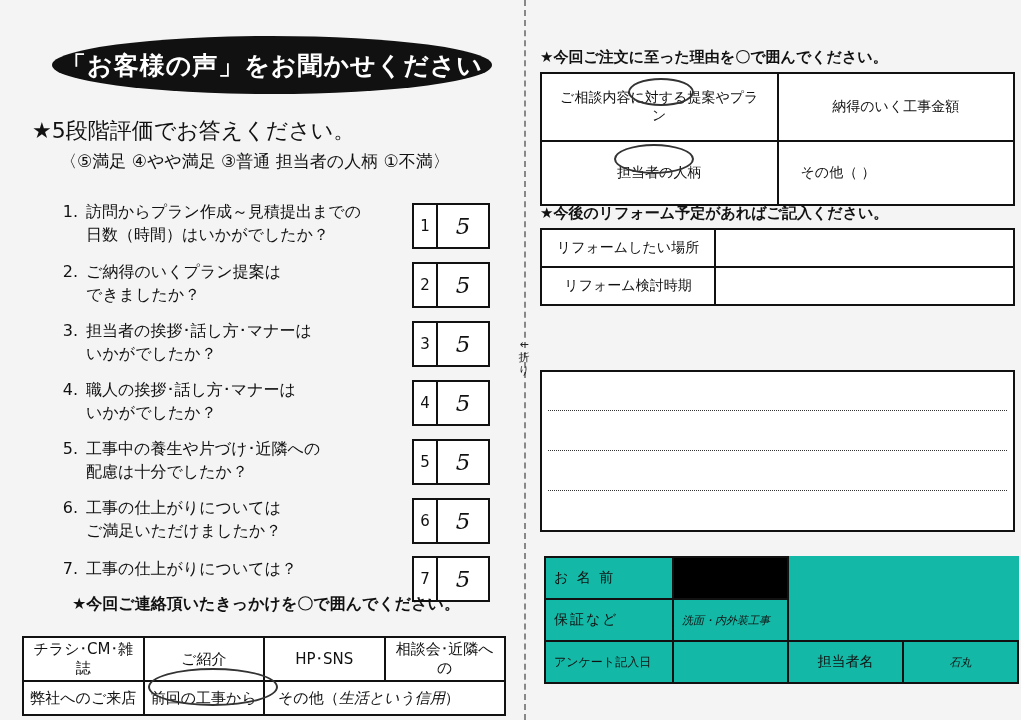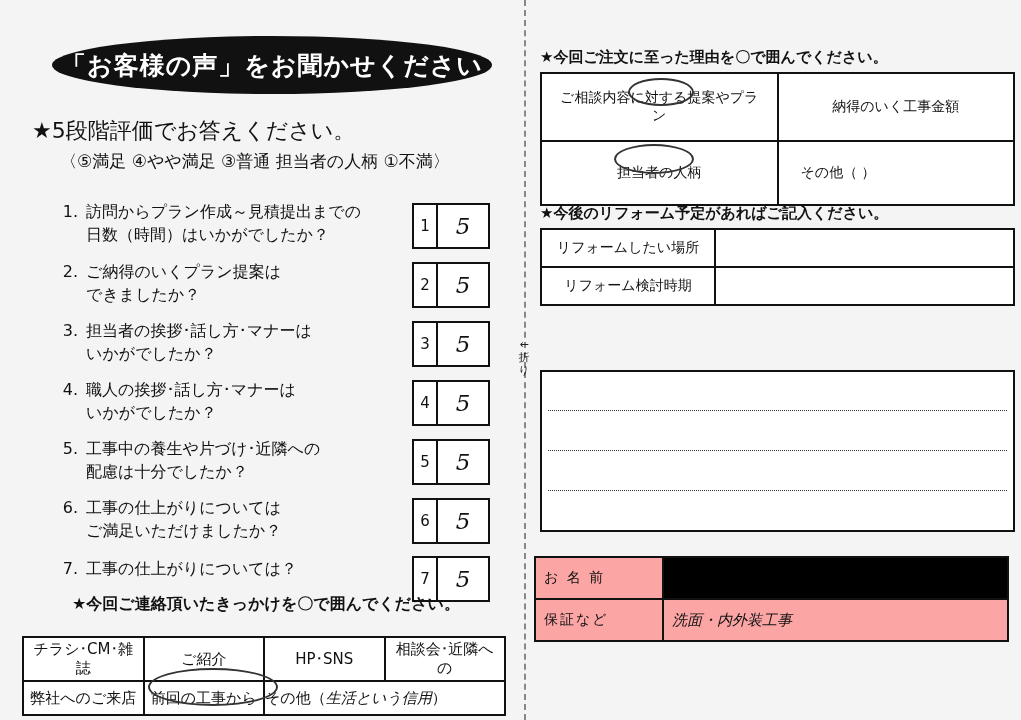--- a/index.html
+++ b/index.html
@@ -111,25 +111,25 @@
 
   .opinion-box{
     position:absolute;left:12px;top:370px;width:471px;height:158px;
     border:2px solid #111;background:#fff;
   }
   .opinion-box .line{
     position:absolute;left:6px;right:6px;border-top:1px dotted #333;
   }
 
   table.footer{
-    position:absolute;left:6px;top:556px;width:475px;
-    border-collapse:collapse;background:#fca5a5;table-layout:fixed;
+    position:absolute;left:16px;top:556px;width:475px;
+    border-collapse:collapse;background:#14b8a6;table-layout:fixed;
   }
   table.footer td{
-    border:2px solid #111;font-size:15px;padding:3px 8px;height:34px;
+    border:2px solid #111;font-size:11px;padding:3px 8px;height:34px;
   }
   table.footer td.lbl{width:110px;font-size:14px;letter-spacing:2px;}
   td.redact{background:#000;}
   .hand-big{
     font-family:"DejaVu Serif","Liberation Serif",serif;
     font-size:19px;font-style:italic;
   }
 
   
   .pen-ellipse{
@@ -233,21 +233,21 @@
       <tbody>
           <tr>
         <td>チラシ･CM･雑誌</td>
         <td>ご紹介</td>
         <td>HP･SNS</td>
         <td>相談会･近隣への</td>
       </tr>
       <tr>
         <td>弊社へのご来店</td>
         <td>前回の工事から</td>
-        <td colspan="2" style="text-align:left;padding-left:0;">
+        <td colspan="2" style="text-align:left;padding-left:13px;">
           <span>その他（</span><span class="hand" style="font-size:15px;">生活という信用</span><span>）</span>
         </td>
       </tr>
     </tbody>
       </table>
 
     <div class="pen-ellipse" style="left:148px;top:668px;width:126px;height:34px;"></div>
 
   </div>
 
@@ -296,17 +296,23 @@
     <table class="footer">
       <tbody>
           <tr>
         <td class="lbl">お 名 前</td>
         <td class="redact"></td>
       </tr>
       <tr>
         <td class="lbl">保証など</td>
         <td class="hand-big">洗面・内外装工事</td>
       </tr>
+      <tr>
+        <td class="lbl" style="font-size:12px;letter-spacing:0;">アンケート記入日</td>
+        <td></td>
+        <td class="lbl" style="width:100px;letter-spacing:0;text-align:center;">担当者名</td>
+        <td class="hand-big" style="width:120px;text-align:center;">石丸</td>
+      </tr>
     </tbody>
       </table>
 
   </div>
 </div>
 
 </body></html>

